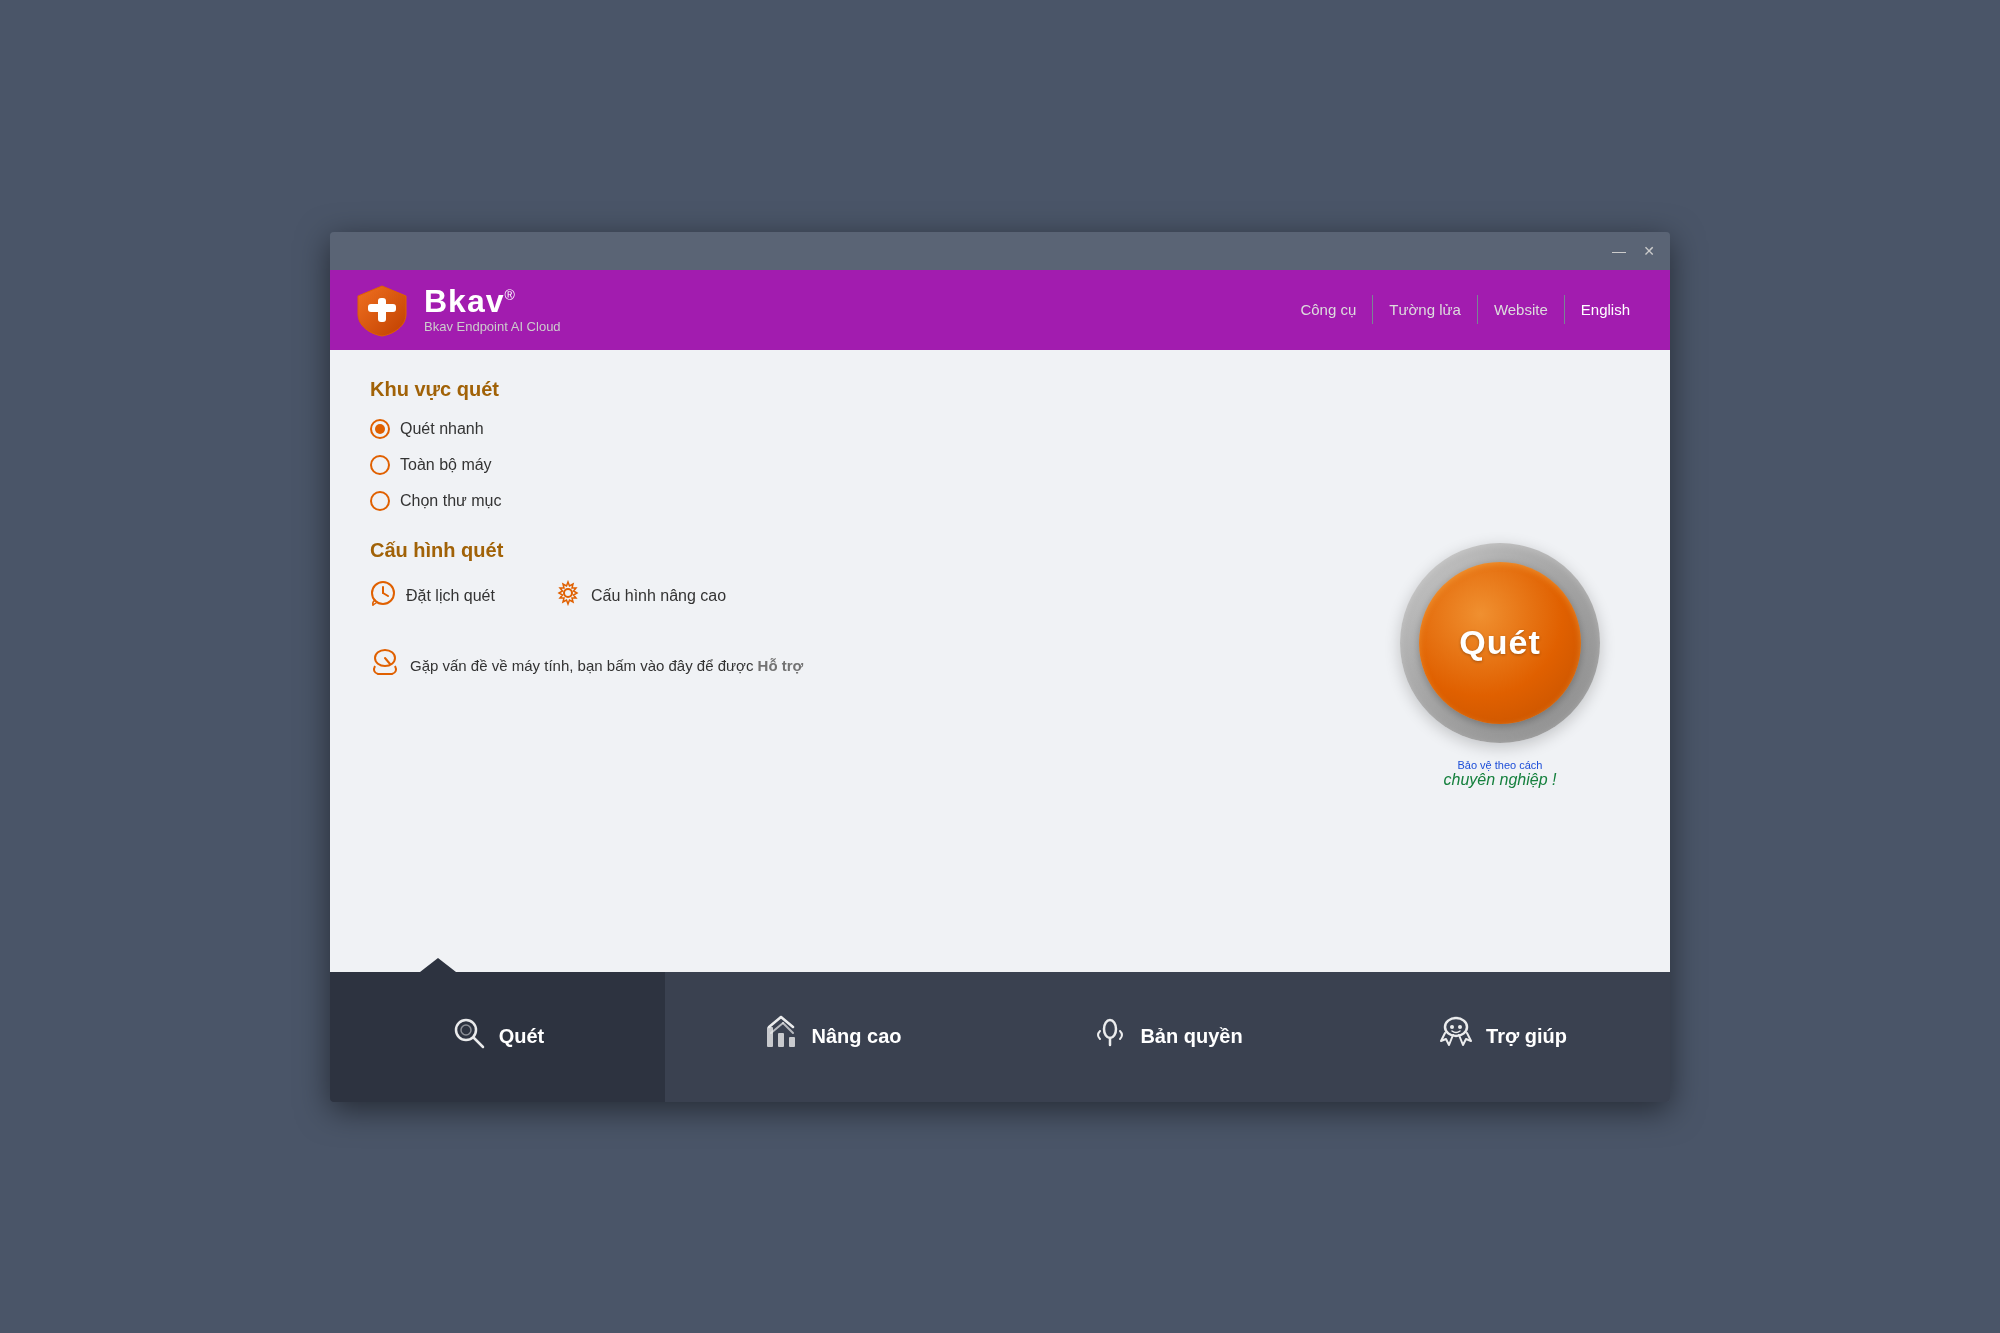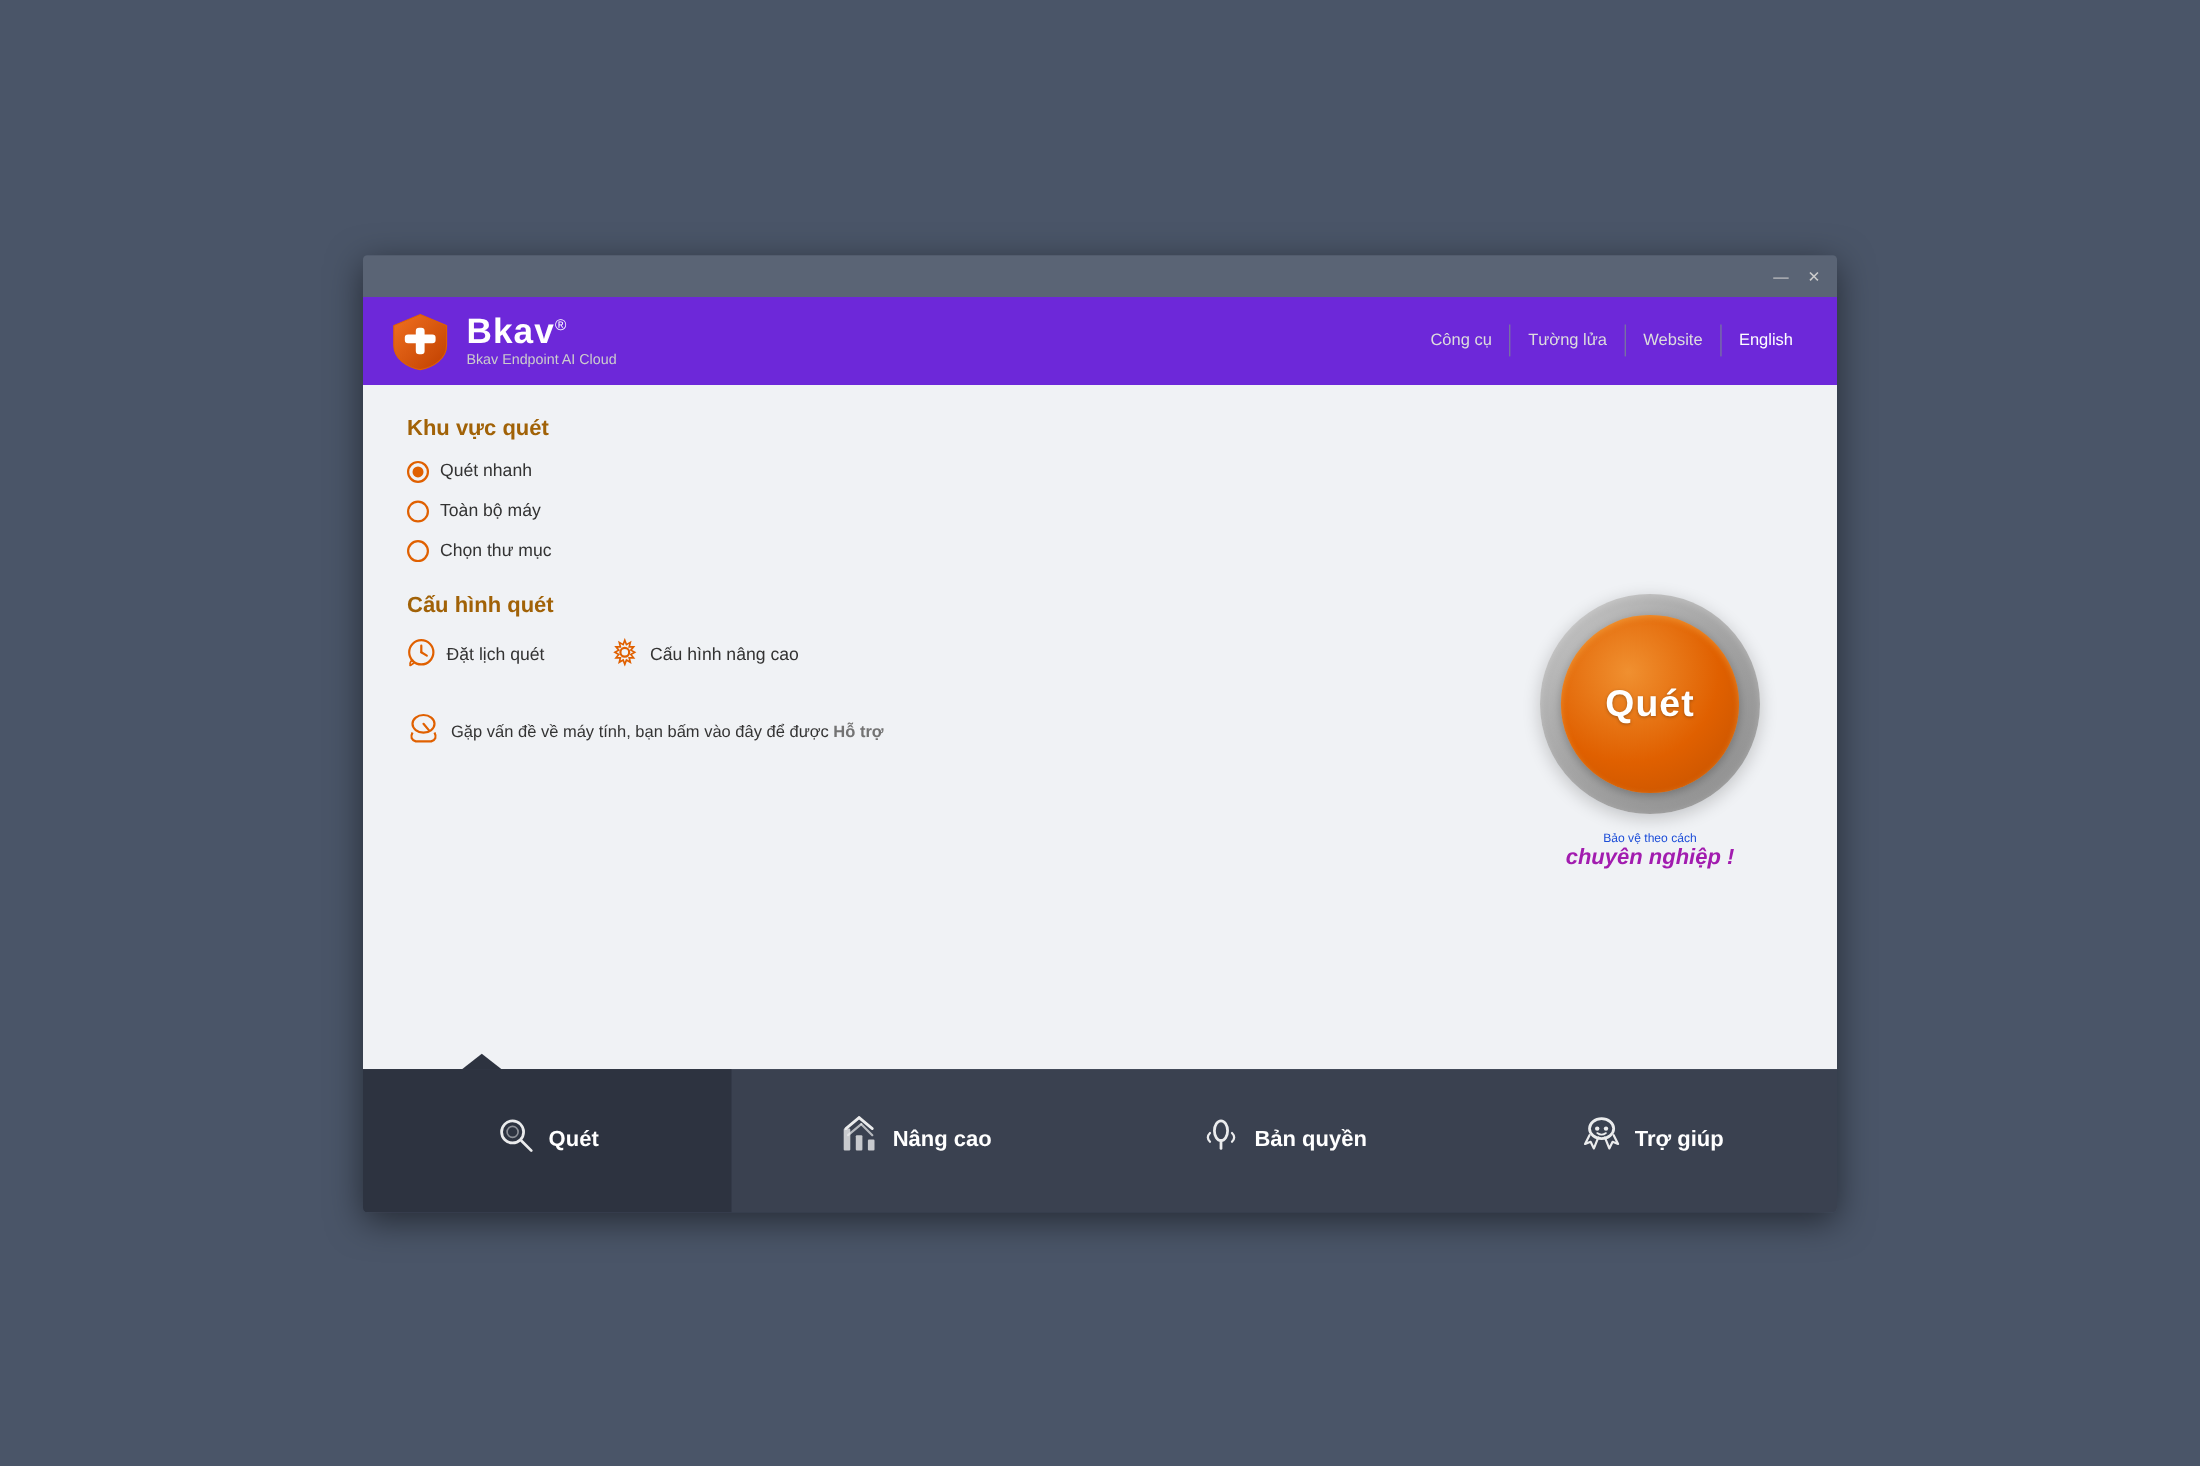--- a/index.html
+++ b/index.html
@@ -40,21 +40,21 @@
       align-items: center;
       justify-content: center;
       cursor: pointer;
       color: #ccc;
       font-size: 14px;
       line-height: 1;
     }
 
     
     .header {
-      background: #6d28d9;
+      background: #a21caf;
       height: 80px;
       display: flex;
       align-items: center;
       padding: 0 24px;
     }
     .logo-area {
       display: flex;
       align-items: center;
       gap: 14px;
       flex: 1;
@@ -284,24 +284,24 @@
     }
 
     .tagline {
       text-align: center;
     }
     .tagline-main {
       font-size: 11px;
       color: #1d4ed8;
     }
     .tagline-sub {
-      font-size: 20px;
-      font-weight: 700;
+      font-size: 16px;
+      font-weight: 400;
       font-style: italic;
-      color: #a21caf;
+      color: #15803d;
     }
 
     
     .bottom-nav {
       background: #3a4150;
       height: 130px;
       display: flex;
       align-items: stretch;
       position: relative;
     }

